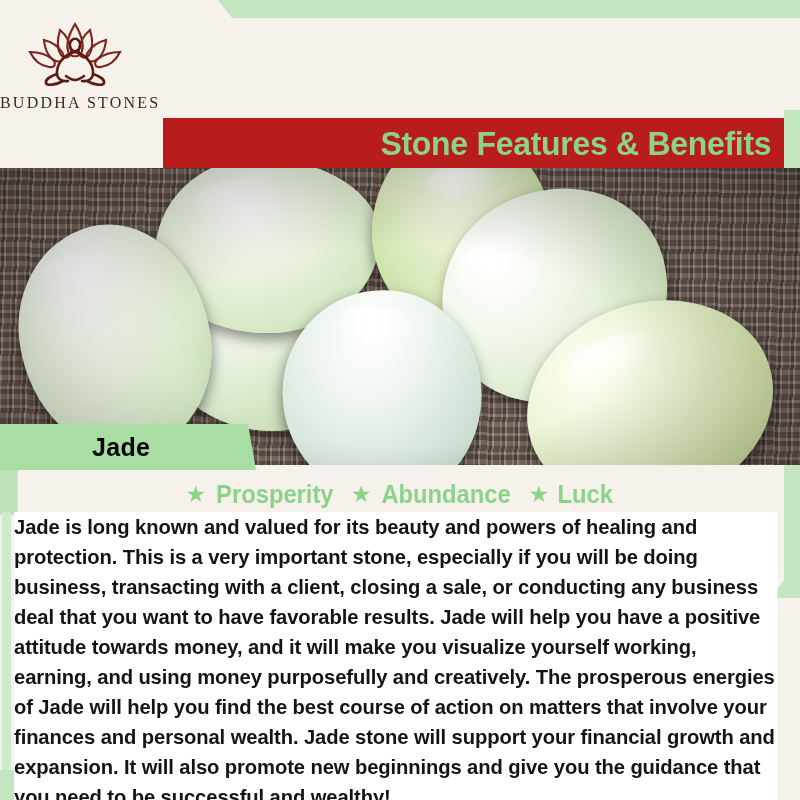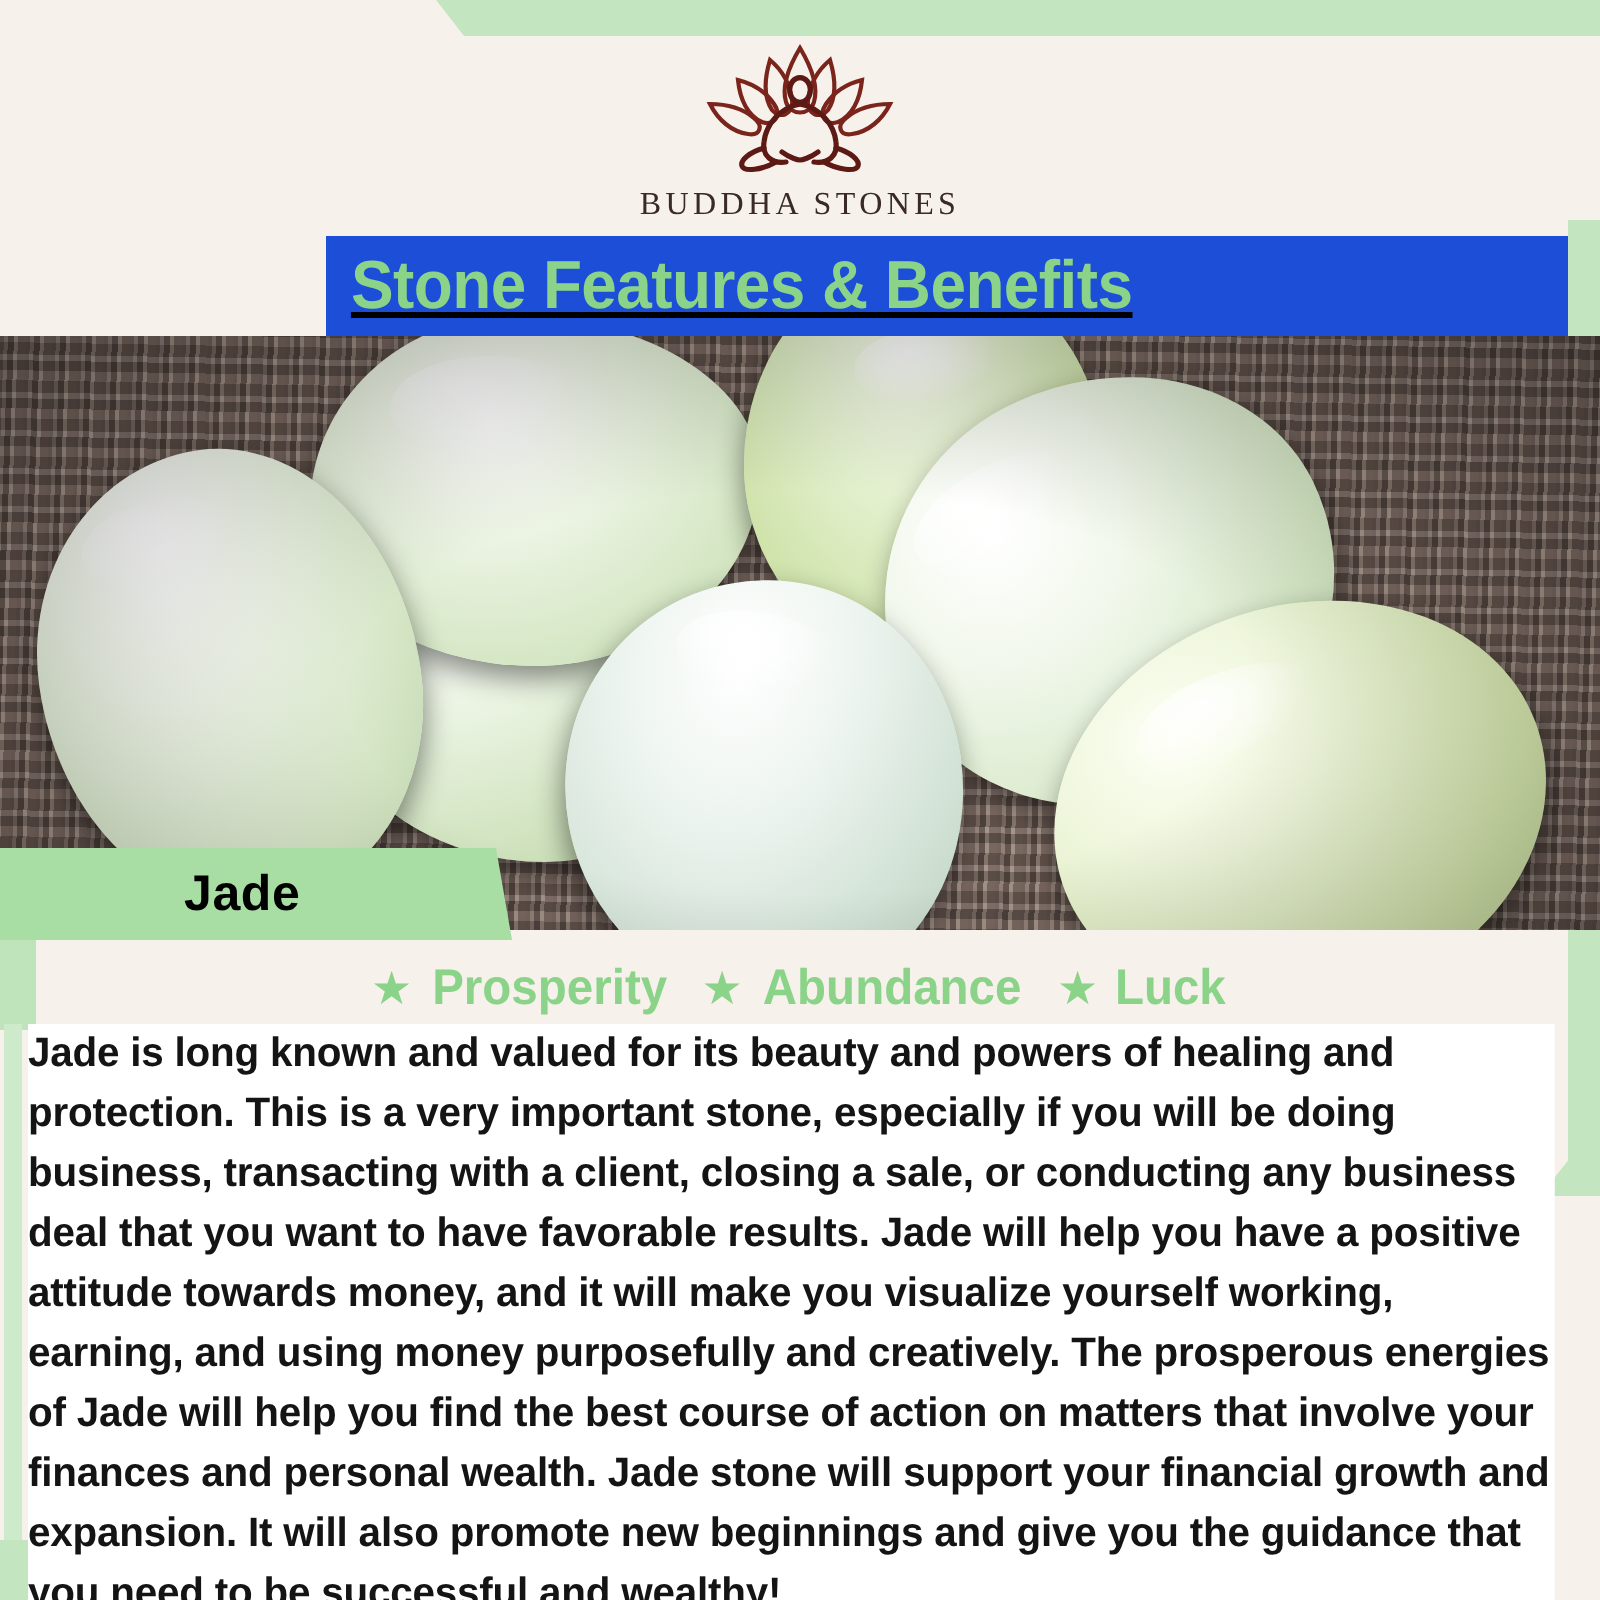--- a/index.html
+++ b/index.html
@@ -85,45 +85,44 @@
 
   
   .logo-wrap {
     position: absolute;
     left: 0;
     top: 18px;
     width: 800px;
     height: 100px;
     display: flex;
     flex-direction: column;
-    align-items: center;
+    align-items: flex-start;
     justify-content: flex-start;
   }
   .logo-mark { display: block; }
   .logo-word {
     margin-top: 4px;
     font-family: "Liberation Serif", serif;
     font-size: 16px;
     letter-spacing: 2.2px;
     color: #3a2a26;
     font-weight: 400;
   }
 
   
   .title-box {
     position: absolute;
     left: 163px;
     top: 118px;
     width: 621px;
     height: 50px;
-    background: #1d4ed8;
+    background: #b91c1c;
     display: flex;
     align-items: center;
-    justify-content: flex-start;
-    text-decoration: underline;
+    justify-content: flex-end;
   }
   .title-text {
     font-family: "Liberation Sans Narrow", "Liberation Sans", sans-serif;
     font-weight: 700;
     font-size: 34px;
     letter-spacing: -0.3px;
     color: #8ad389;
     transform: scaleX(0.94);
     white-space: nowrap;
   }

